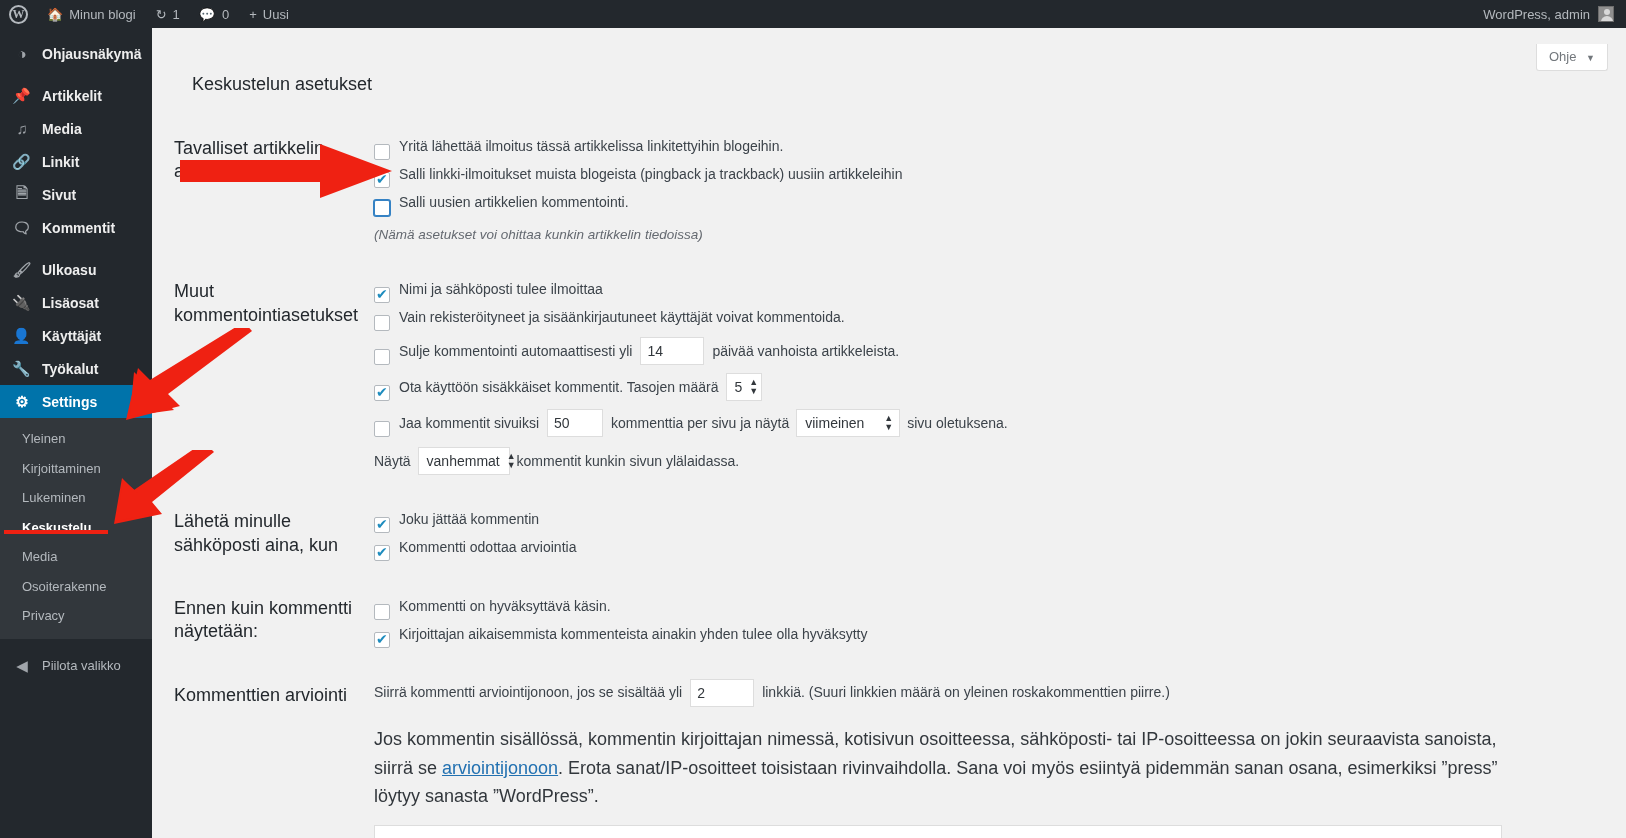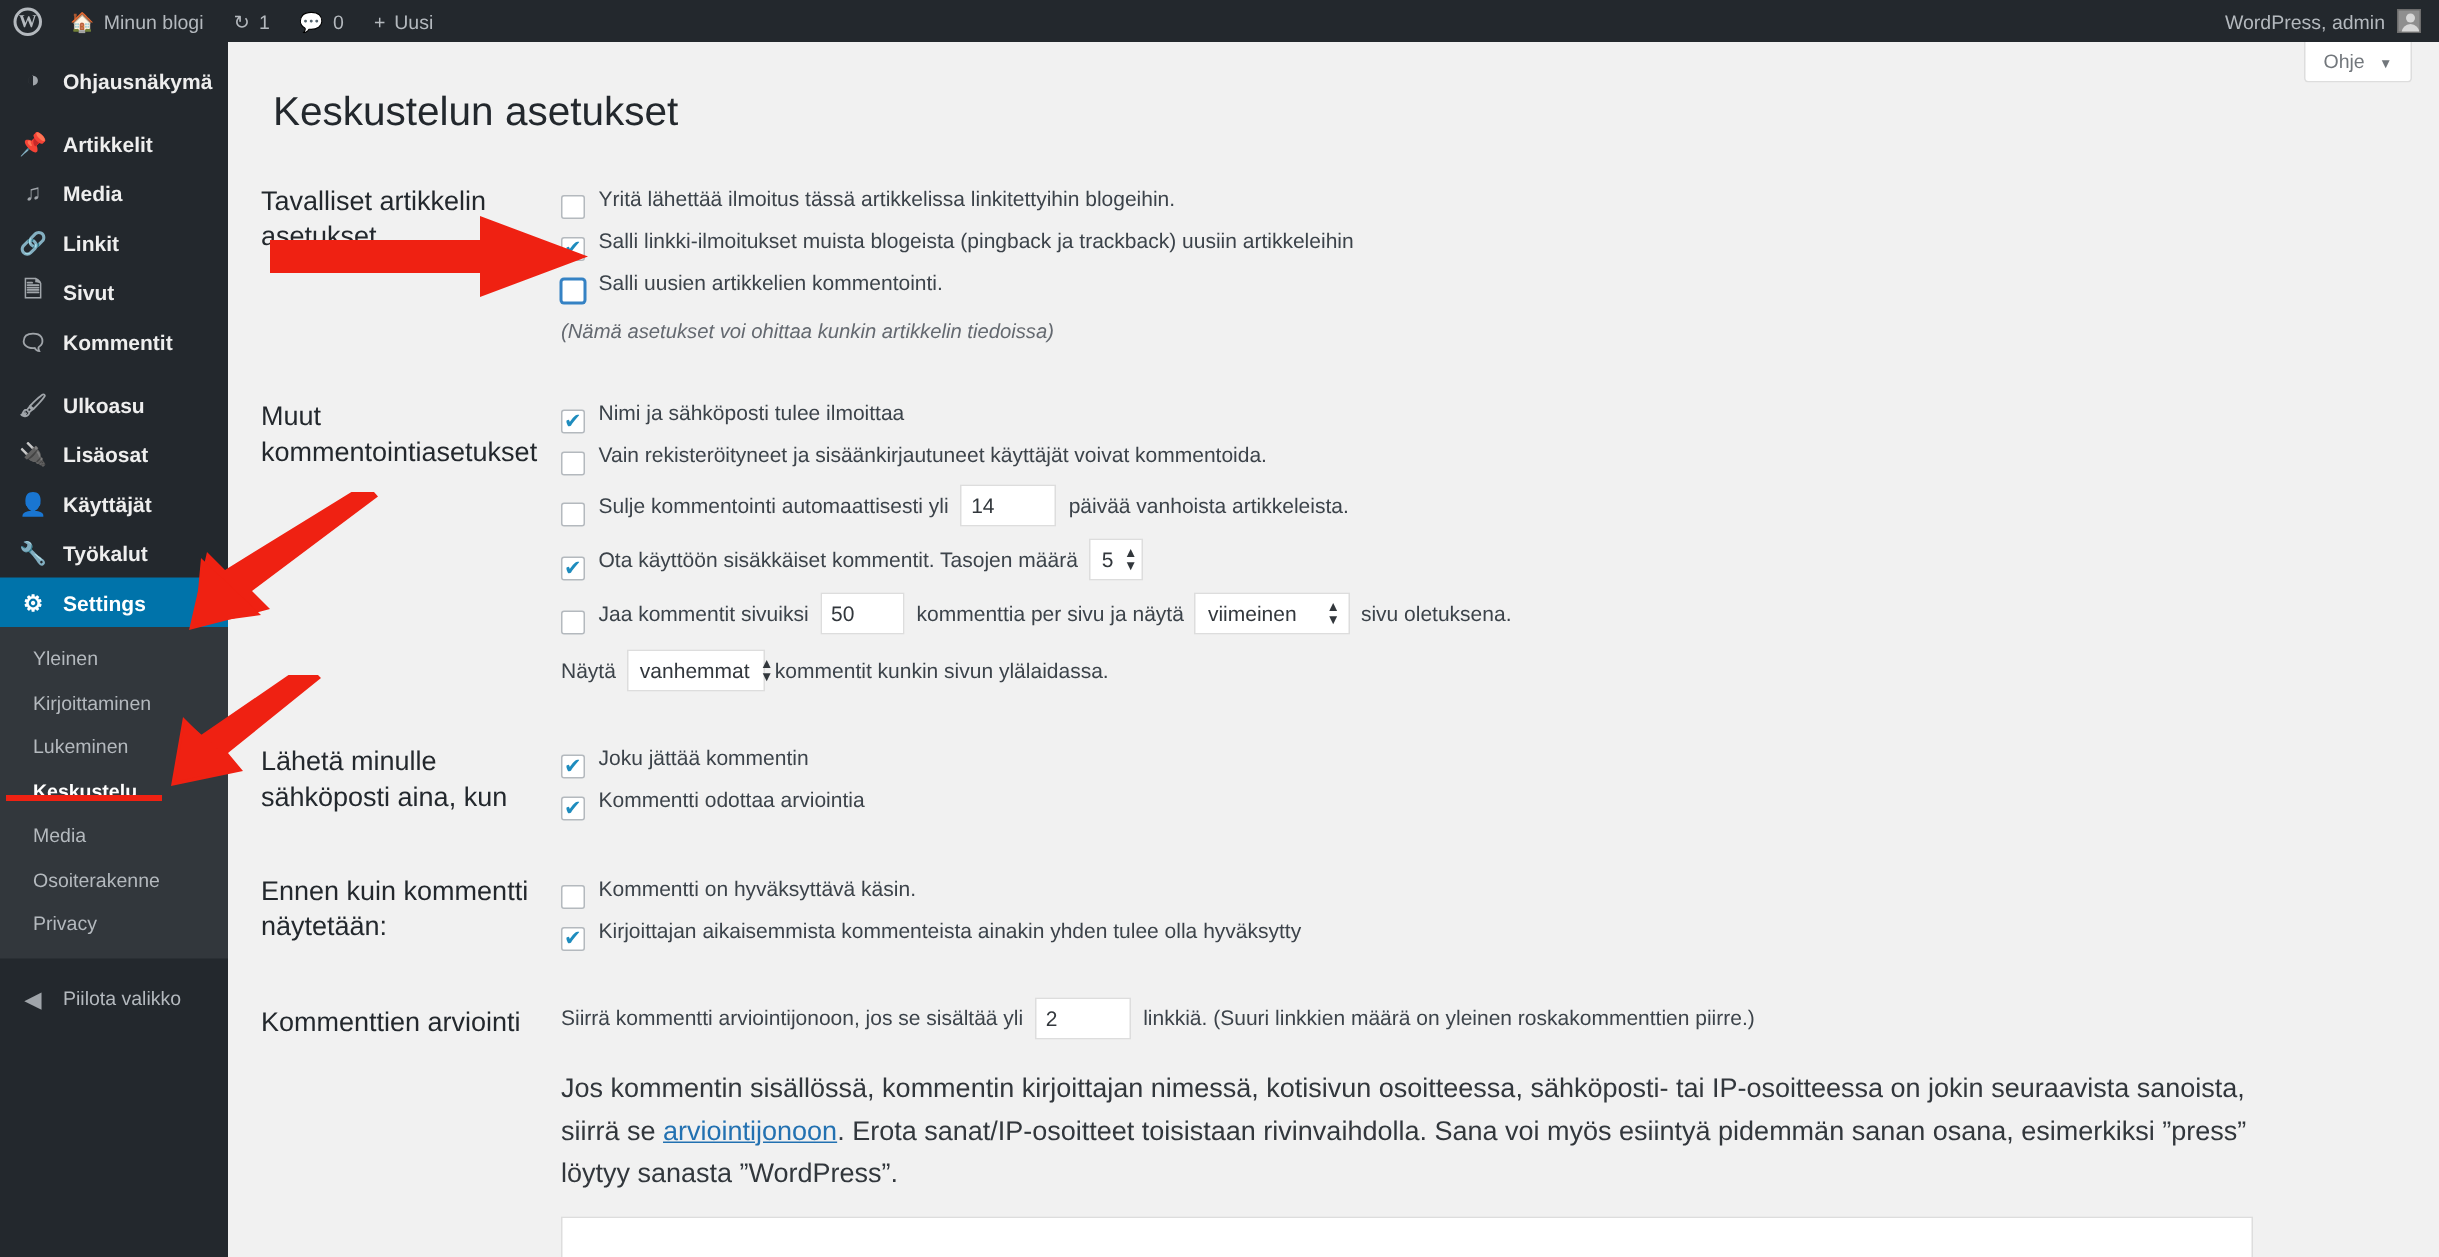--- a/index.html
+++ b/index.html
@@ -66,30 +66,30 @@
     margin-top:10px; padding-left:12px; height:34px; font-size:13px; color:#b4b9be;
   }
   .collapse .micon{width:20px;text-align:center;font-size:15px;color:#a0a5aa;}
 
   
   #main{
     position:absolute; top:28px; left:152px; width:1474px; height:810px;
     background:#f1f1f1; overflow:hidden;
   }
   #helpbtn{
-    position:absolute; right:18px; top:0px;
+    position:absolute; right:18px; top:16px;
     background:#fff; border:1px solid #ddd; border-top:none;
     padding:5px 12px 6px 12px; font-size:13px; color:#72777c;
     border-radius:0 0 3px 3px;
   }
   #helpbtn .caret{ font-size:9px; margin-left:6px; color:#72777c; }
 
   h1#page-title{
-    margin:8px; padding:24px 0 0 22px;
-    font-size:27px; font-weight:400; color:#23282d; line-height:29px;
+    margin:18px; padding:24px 0 0 22px;
+    font-size:18px; font-weight:400; color:#23282d; line-height:29px;
   }
 
   table.form-table{
     border-collapse:collapse; margin-top:14px; margin-left:22px; width:1400px;
   }
   table.form-table th{
     width:200px; text-align:left; vertical-align:top;
     padding:20px 10px 20px 0;
     font-size:18px; font-weight:400; color:#23282d; line-height:1.3;
   }

